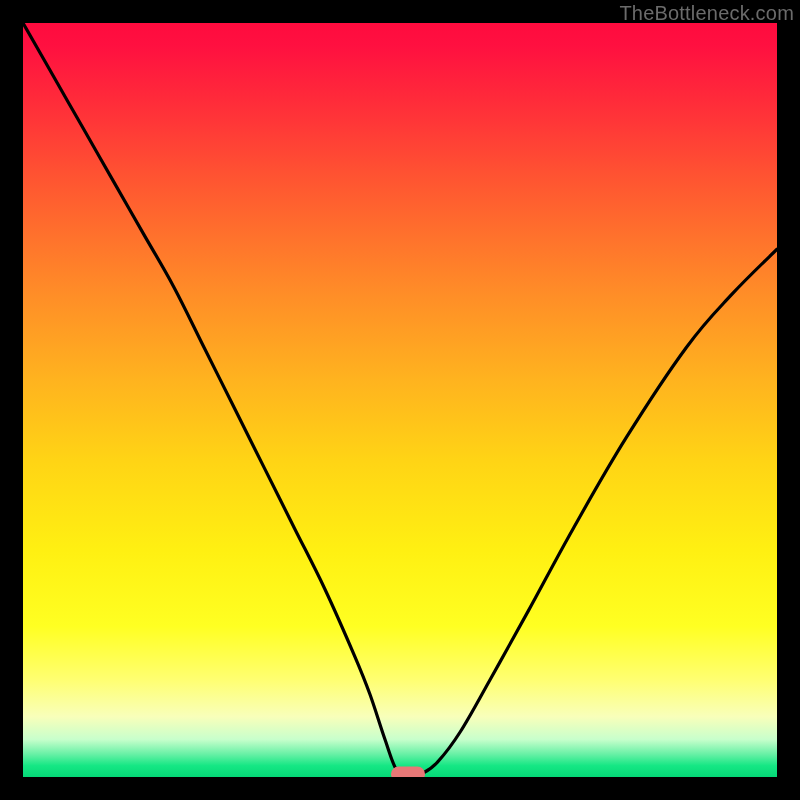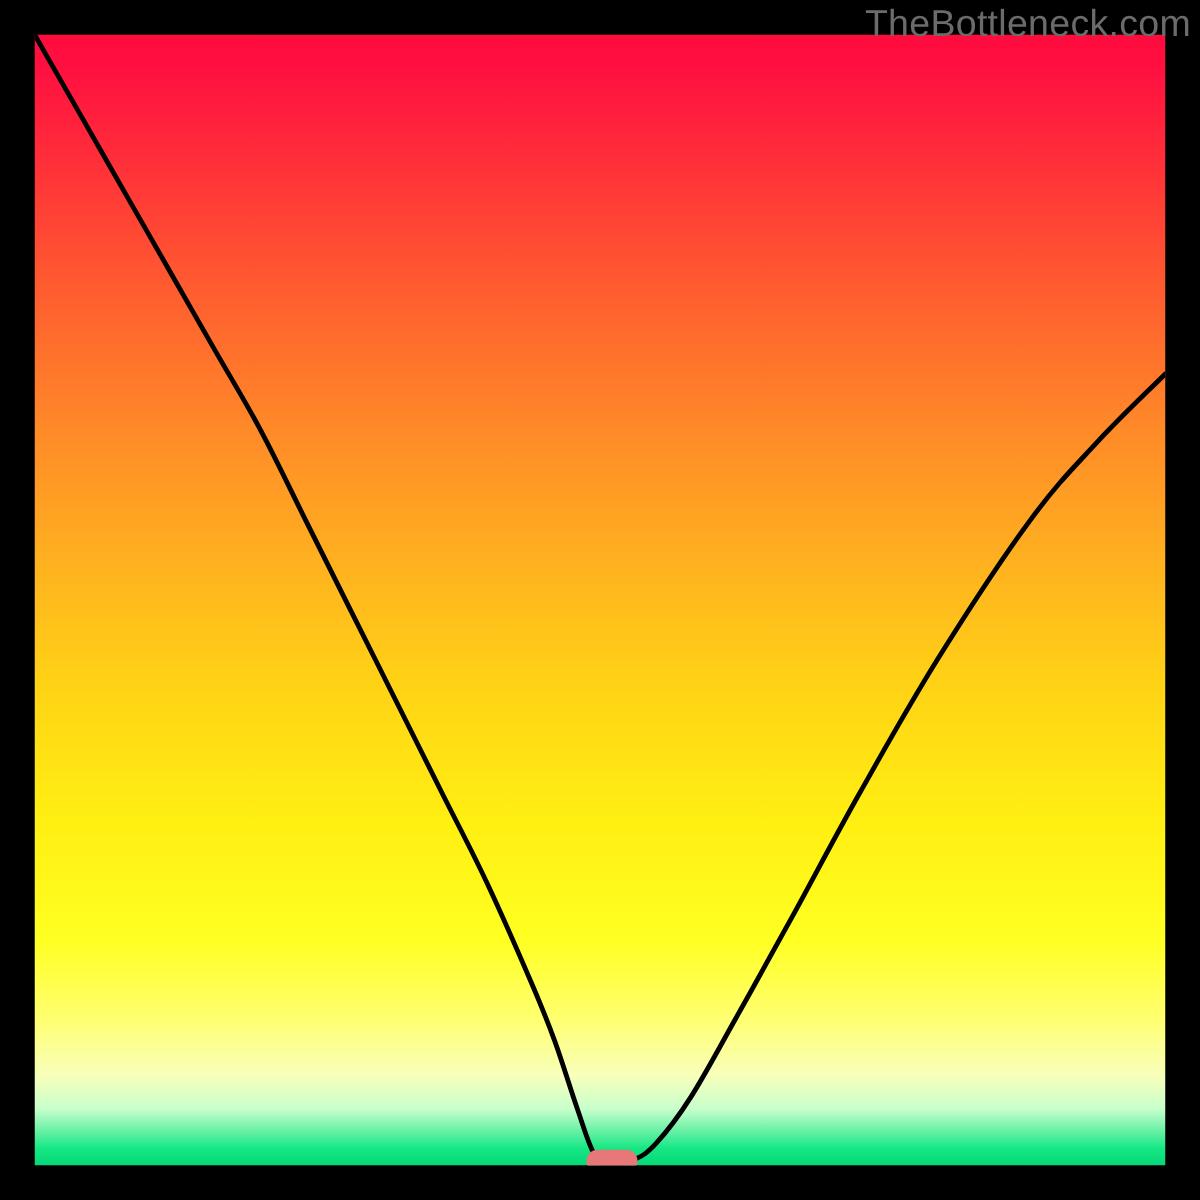--- a/index.html
+++ b/index.html
@@ -59,21 +59,21 @@
     height: 15px;
     background: #e77877;
     border-radius: 8px;
     transform: translate(-50%, -50%);
   }
   .watermark {
     position: absolute;
     right: 6px;
     top: 2px;
     color: #6b6b6b;
-    font-size: 25px;
+    font-size: 20px;
     letter-spacing: 0.2px;
     font-weight: 500;
   }
 </style>
 </head>
 <body>
 
 <div class="frame">
   <div class="plot">
     <div class="gradient"></div>

